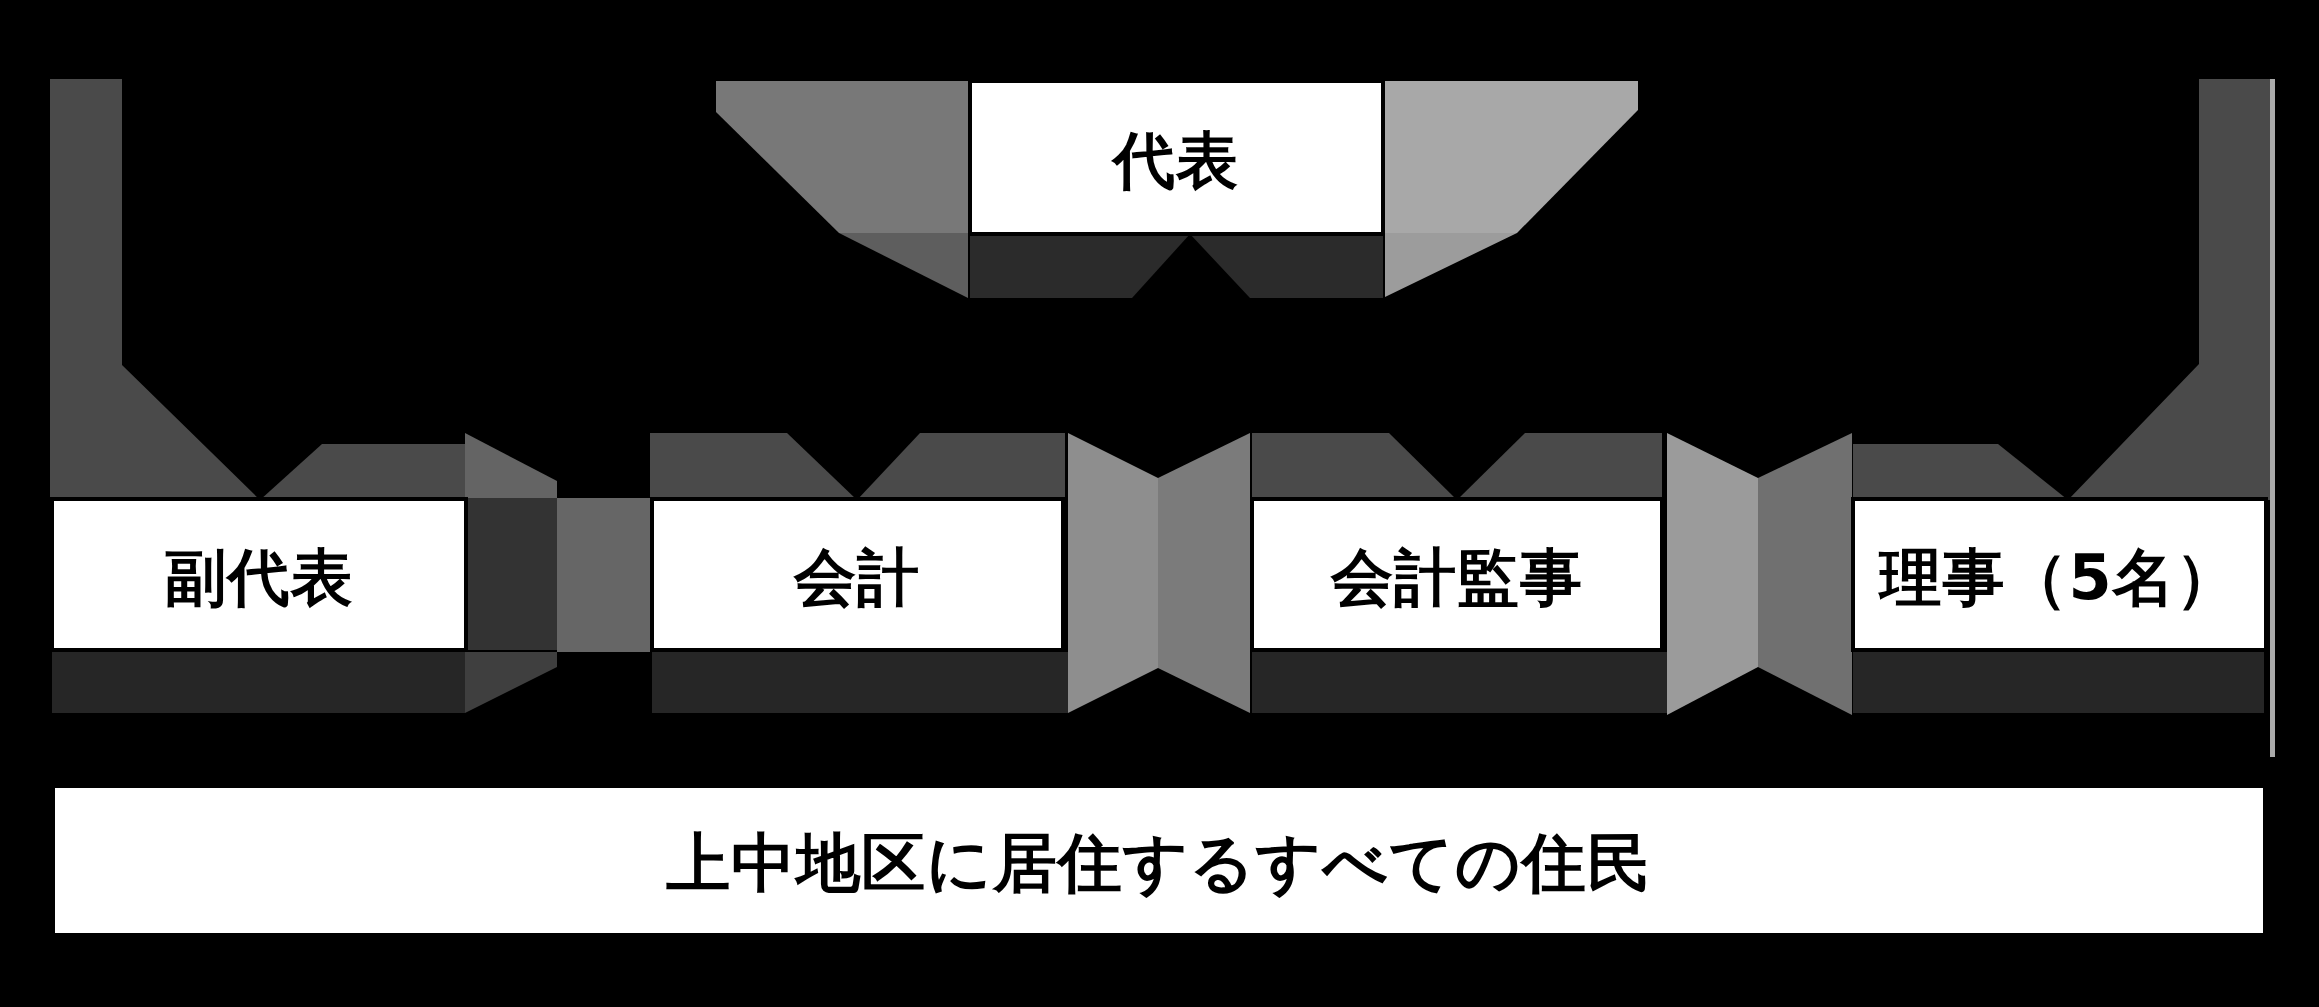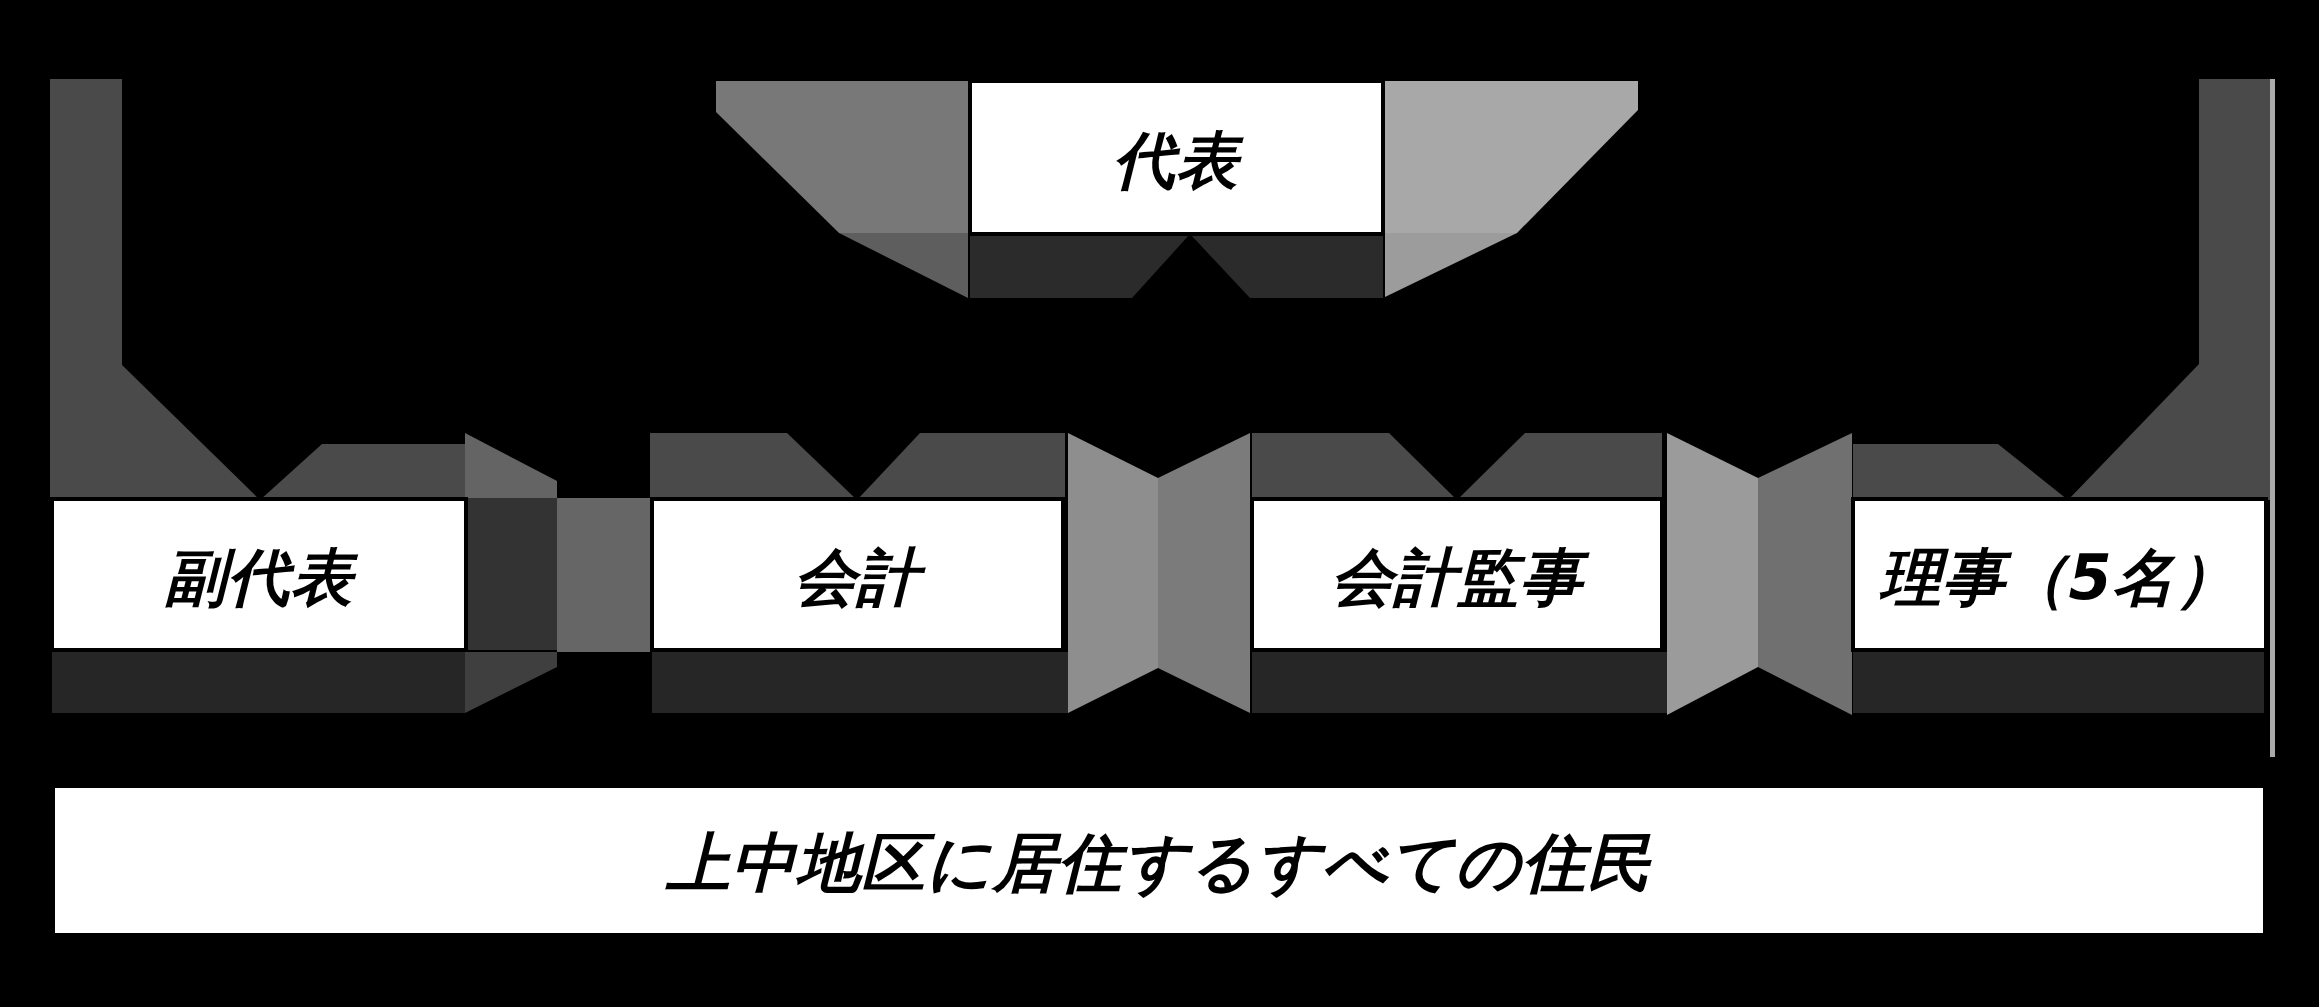--- a/index.html
+++ b/index.html
@@ -6,21 +6,20 @@
     margin: 0;
     padding: 0;
     background: #000000;
   }
   .stage {
     position: relative;
     width: 2319px;
     height: 1007px;
     background: #f9a8d4;
     overflow: hidden;
-    font-style: italic;
   }
   svg { display: block; }
   .org-label {
     font-family: "DejaVu Sans", "Liberation Sans", sans-serif;
     font-weight: 700;
     fill: #000000;
     letter-spacing: 1px;
   }
   .org-label-md { font-size: 62px; }
   .org-label-lg { font-size: 64px; }

